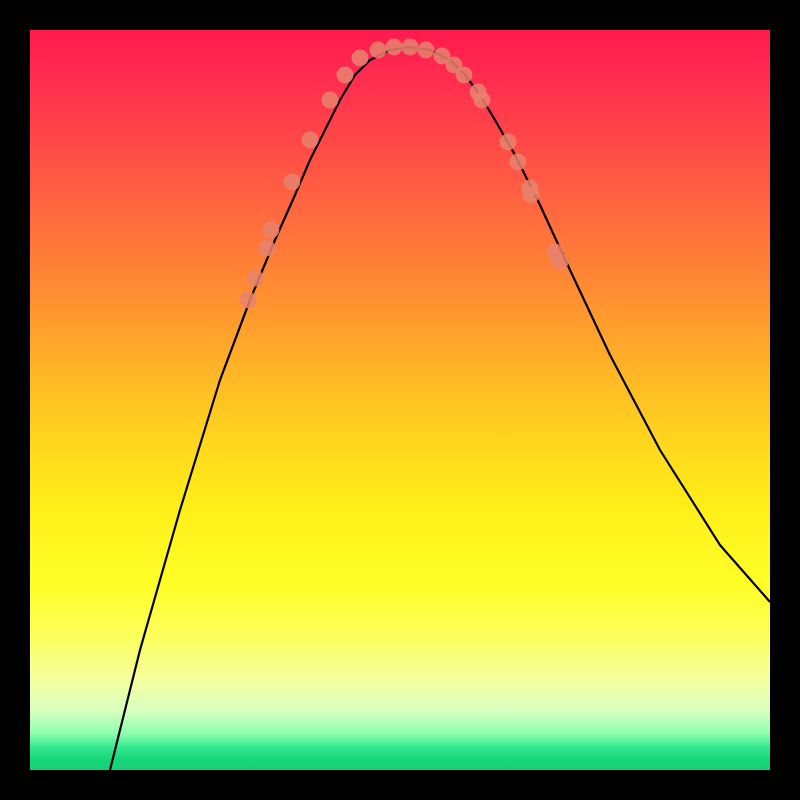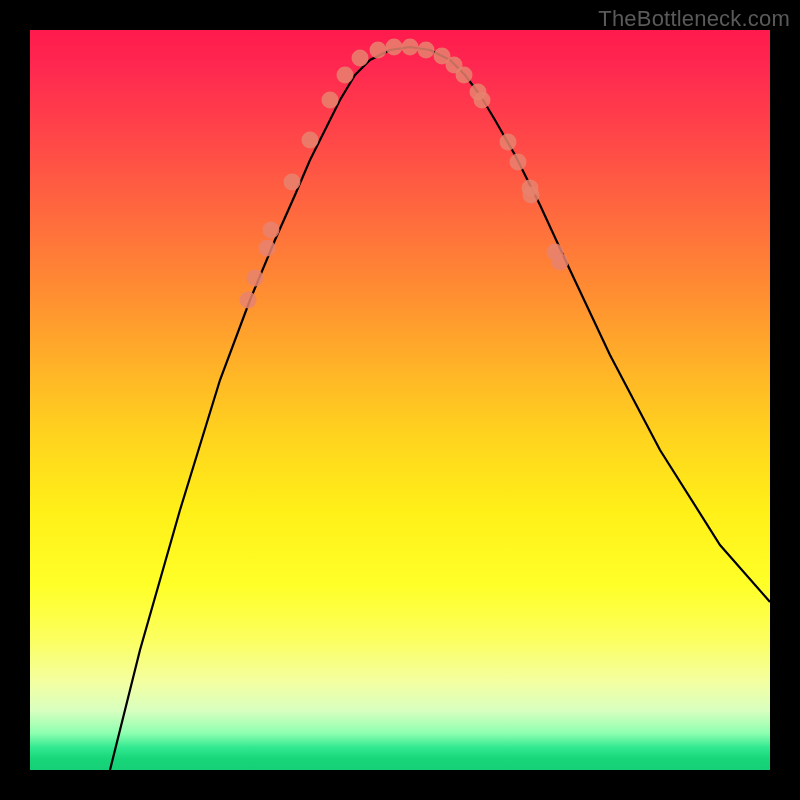--- a/index.html
+++ b/index.html
@@ -50,21 +50,20 @@
     left: 0;
     top: 0;
     width: 740px;
     height: 740px;
   }
 </style>
 </head>
 <body>
 
 <div class="chart-container">
-  <div class="watermark">TheBottleneck.com</div>
   <div class="plot-area">
     <svg class="curve" viewBox="0 0 740 740">
       <path id="main-curve" fill="none" stroke="#000" stroke-width="2.2" d="M80 740 L110 620 L150 480 L190 350 L220 270 L245 210 L265 165 L280 130 L295 100 L310 70 L325 45 L340 30 L360 20 L380 17 L400 20 L420 30 L435 45 L450 65 L465 90 L485 125 L510 175 L540 240 L580 325 L630 420 L690 515 L740 572"></path>
       <g id="marker-group">
           <circle cx="218" cy="270" r="8.5" fill="#e8836f" fill-opacity="0.85"></circle>
           <circle cx="225" cy="248" r="8.5" fill="#e8836f" fill-opacity="0.85"></circle>
           <circle cx="237" cy="218" r="8.5" fill="#e8836f" fill-opacity="0.85"></circle>
           <circle cx="241" cy="200" r="8.5" fill="#e8836f" fill-opacity="0.85"></circle>
           <circle cx="262" cy="152" r="8.5" fill="#e8836f" fill-opacity="0.85"></circle>
           <circle cx="280" cy="110" r="8.5" fill="#e8836f" fill-opacity="0.85"></circle>

